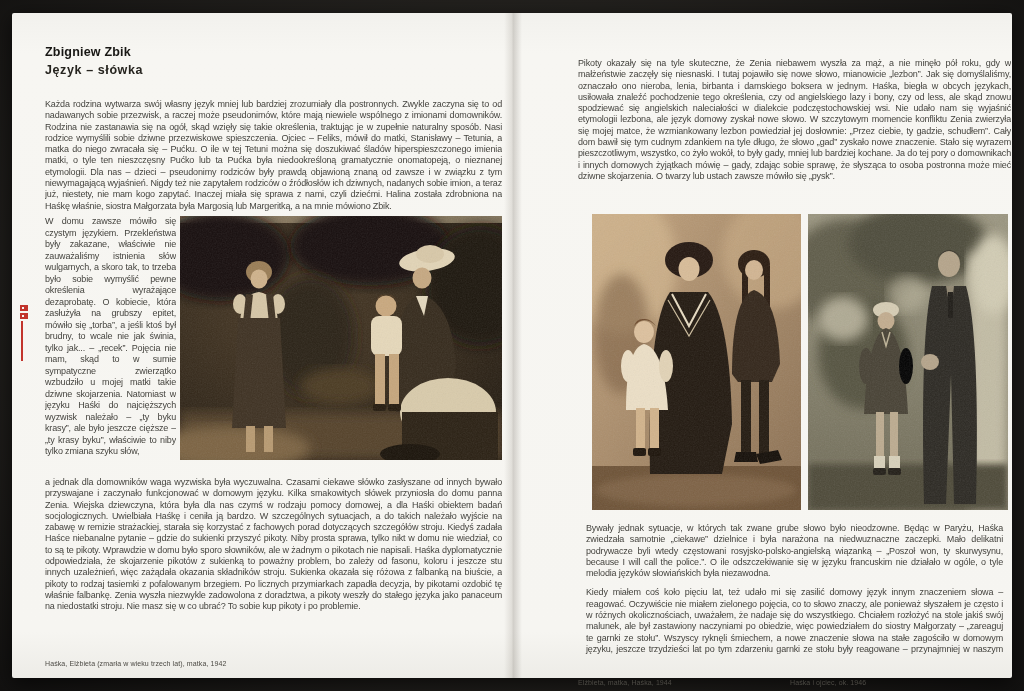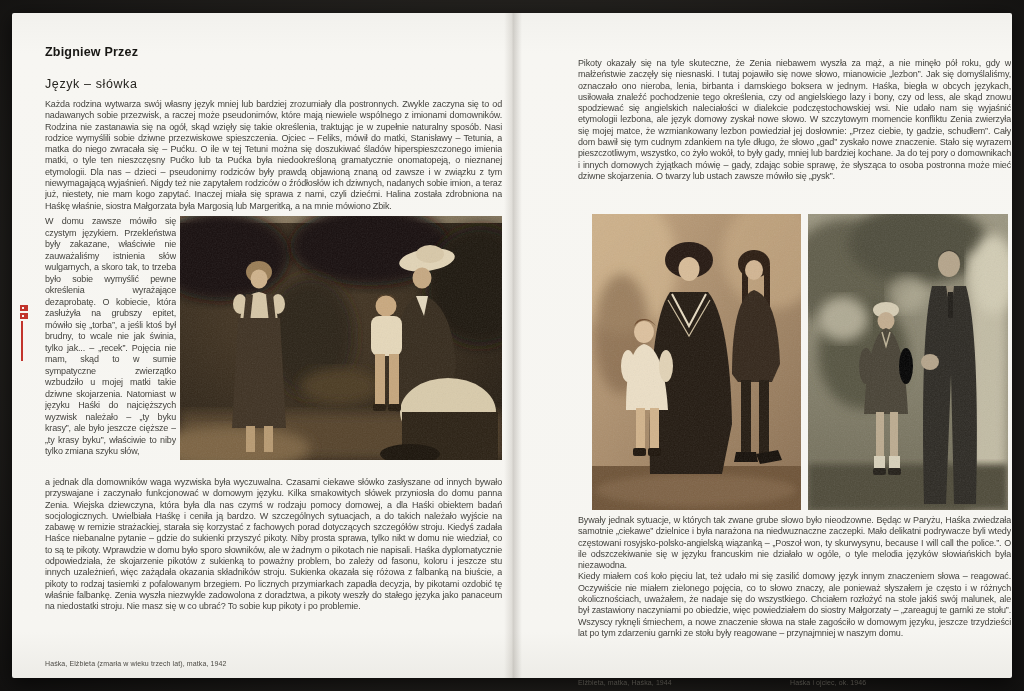--- a/index.html
+++ b/index.html
@@ -8,23 +8,23 @@
   .stage{position:relative;width:1024px;height:691px;
     background:radial-gradient(ellipse at 50% 45%,#36342f 0%,#23211e 55%,#121110 100%)}
   .spread{position:absolute;left:12px;top:13px;width:1000px;height:665px;border-radius:2px;
     background:linear-gradient(180deg,#f2f1ed,#f7f6f2 6%,#f6f5f1 93%,#edece7);
     box-shadow:0 5px 20px rgba(0,0,0,.65)}
   .fold{position:absolute;left:492px;top:0;width:18px;height:665px;
     background:linear-gradient(90deg,rgba(0,0,0,0) 0%,rgba(95,85,72,.14) 42%,rgba(62,53,42,.20) 52%,rgba(0,0,0,0) 100%)}
   .abs{position:absolute}
   .body-text{font-size:9px;line-height:11.3px;letter-spacing:-0.15px;color:#45443f;
     text-align:justify;overflow:hidden}
-  .body-text p{margin:0}
+  .body-text p{margin:8px}
   .author{font-size:12.5px;font-weight:bold;color:#181714;letter-spacing:.2px}
-  .chapter{font-size:12.5px;font-weight:normal;color:#26241f;letter-spacing:.6px;margin-top:17px}
+  .chapter{font-size:12.5px;font-weight:bold;color:#26241f;letter-spacing:.6px;margin-top:3px}
   .caption{font-size:7px;color:#4c4a44;letter-spacing:.1px;white-space:nowrap}
   .photo{display:block}
   .marker{width:16px;height:62px}
   .marker .g{width:8px;height:6px;background:#c2342c;margin:0 0 2px 4px;position:relative}
   .marker .g::after{content:"";position:absolute;left:2px;top:2px;width:2px;height:2px;background:#f6f5f1}
   .marker .line{width:2px;height:40px;background:#c2342c;margin-left:5px}
 </style>
 </head>
 <body>
 
@@ -59,21 +59,21 @@
     </svg>
 
     <div class="abs" style="left:0;top:0;width:500px;height:665px">
 
       <div class="marker abs" style="left:4px;top:292px">
         <div class="g"></div>
         <div class="g"></div>
         <div class="line"></div>
       </div>
 
-      <h1 class="author abs" style="left:33px;top:32px">Zbigniew Przez</h1>
+      <h1 class="author abs" style="left:33px;top:32px">Zbigniew Zbik</h1>
       <h2 class="chapter abs" style="left:33px;top:47px">Język – słówka</h2>
 
       <div class="body-text abs" style="left:33px;top:86px;width:457px;height:116px">Każda rodzina wytwarza swój własny język mniej lub bardziej zrozumiały dla postronnych. Zwykle zaczyna się to od nadawanych sobie przezwisk, a raczej może pseudonimów, które mają niewiele wspólnego z imionami domowników. Rodzina nie zastanawia się na ogół, skąd wzięły się takie określenia, traktując je w zupełnie naturalny sposób. Nasi rodzice wymyślili sobie dziwne przezwiskowe spieszczenia. Ojciec – Feliks, mówił do matki, Stanisławy – Tetunia, a matka do niego zwracała się – Pućku. O ile w tej Tetuni można się doszukiwać śladów hiperspieszczonego imienia matki, o tyle ten nieszczęsny Pućko lub ta Pućka była niedookreśloną gramatycznie onomatopeją, o nieznanej etymologii. Dla nas – dzieci – pseudonimy rodziców były prawdą objawioną znaną od zawsze i w związku z tym niewymagającą wyjaśnień. Nigdy też nie zapytałem rodziców o źródłosłów ich dziwnych, nadanych sobie imion, a teraz już, niestety, nie mam kogo zapytać. Inaczej miała się sprawa z nami, czyli dziećmi. Halina została zdrobniona na Haśkę właśnie, siostra Małgorzata była Margosią lub Margeritką, a na mnie mówiono Zbik.</div>
 
       <div class="body-text abs" style="left:33px;top:203px;width:131px;height:260px;line-height:11.5px">W domu zawsze mówiło się czystym językiem. Przekleństwa były zakazane, właściwie nie zauważaliśmy istnienia słów wulgarnych, a skoro tak, to trzeba było sobie wymyślić pewne określenia wyrażające dezaprobatę. O kobiecie, która zasłużyła na grubszy epitet, mówiło się „torba”, a jeśli ktoś był brudny, to wcale nie jak świnia, tylko jak... – „recek”. Pojęcia nie mam, skąd to w sumie sympatyczne zwierzątko wzbudziło u mojej matki takie dziwne skojarzenia. Natomiast w języku Haśki do najcięższych wyzwisk należało – „ty byku krasy”, ale było jeszcze cięższe – „ty krasy byku”, właściwie to niby tylko zmiana szyku słów,</div>
 
       <svg class="photo abs" style="left:168px;top:203px" width="322" height="244" viewBox="0 0 322 244">
         <rect width="322" height="244" fill="url(#p1bg)"></rect>
         <rect width="322" height="7" fill="#c9b694" opacity=".55"></rect>
         <ellipse cx="40" cy="40" rx="70" ry="45" fill="#171109" filter="url(#blur6)"></ellipse>

